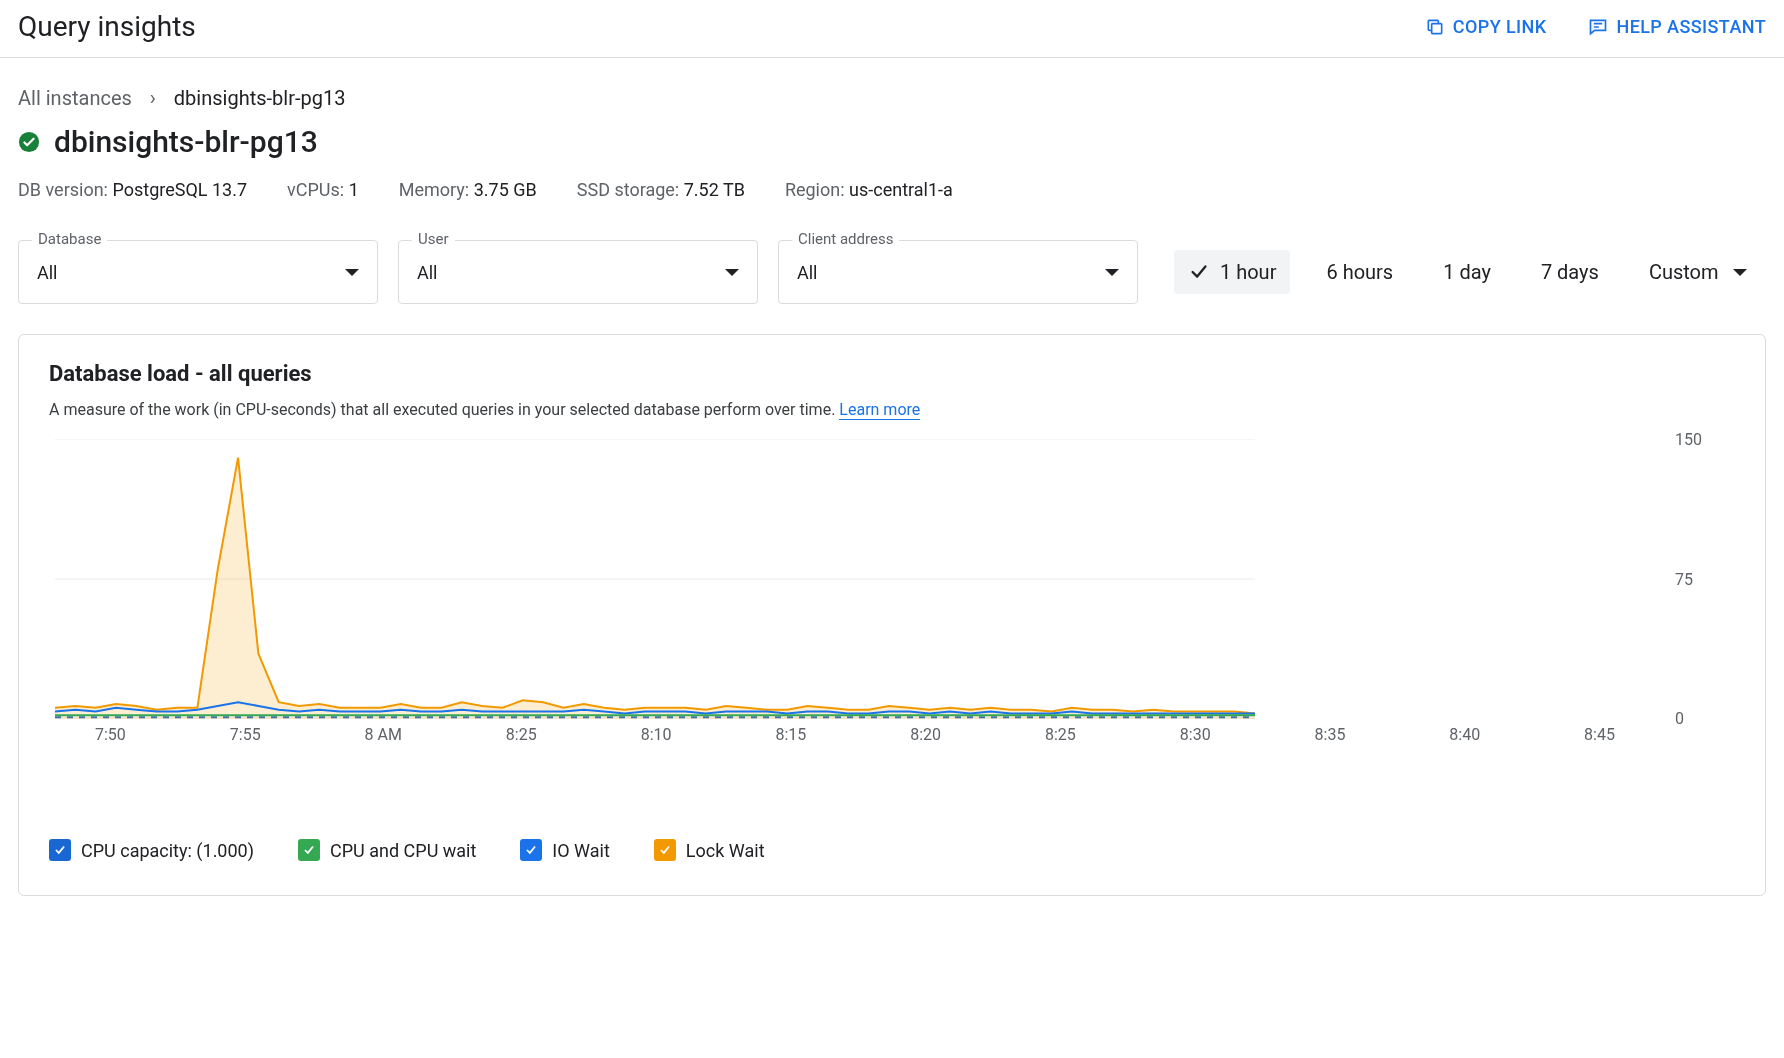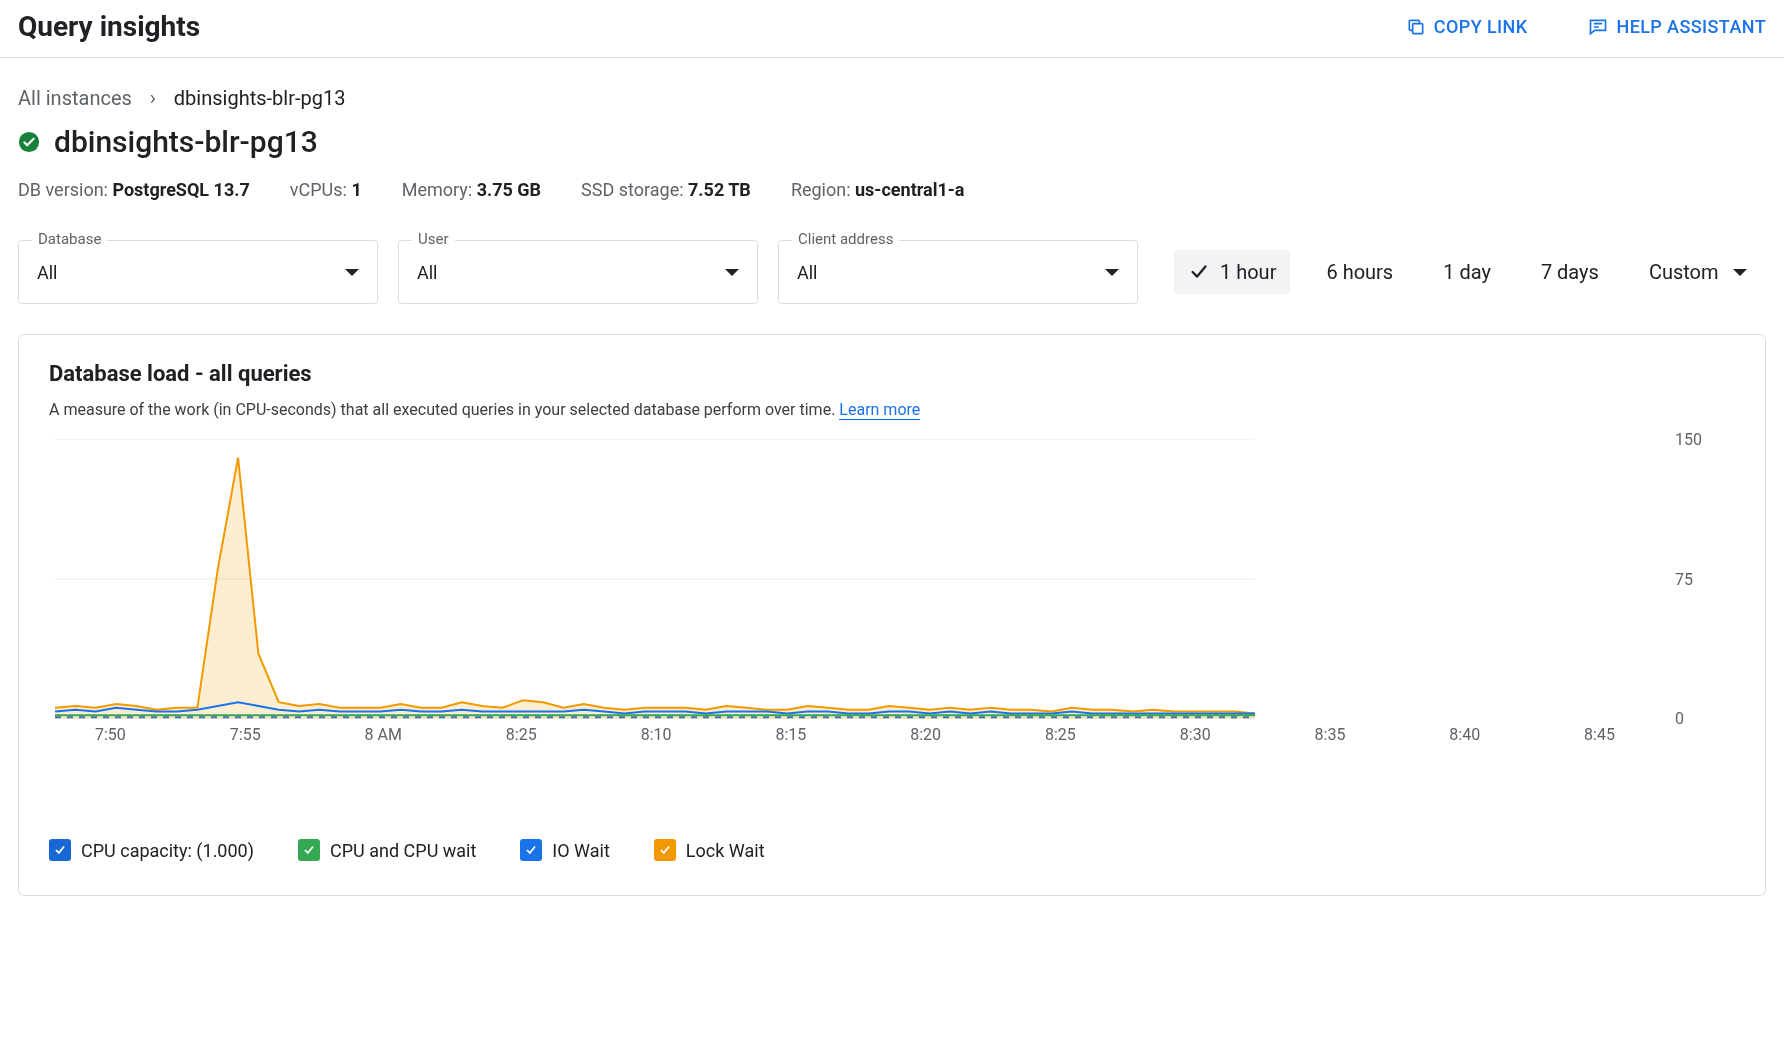--- a/index.html
+++ b/index.html
@@ -12,34 +12,34 @@
     --green:#34a853;
     --orange:#f29900;
     --navy:#1967d2;
     --chip-bg:#f1f3f4;
   }
   *{box-sizing:border-box}
   html,body{margin:0;padding:0;font-family:'Google Sans',Roboto,Arial,Helvetica,sans-serif;color:var(--text);background:#fff;font-size:16px}
   .app{width:1784px;margin:0 auto}
   
   .topbar{display:flex;align-items:center;justify-content:space-between;padding:10px 18px 14px;border-bottom:1px solid var(--border)}
-  .topbar h1{font-size:28px;font-weight:700;margin:0;color:var(--text)}
-  .top-actions{display:flex;gap:61px}
+  .topbar h1{font-size:28px;font-weight:400;margin:0;color:var(--text)}
+  .top-actions{display:flex;gap:42px}
   .hdr-btn{display:inline-flex;align-items:center;gap:8px;color:var(--link);font-weight:500;letter-spacing:.4px;font-size:18px;cursor:pointer}
   .hdr-btn svg{width:20px;height:20px;fill:none;stroke:var(--link);stroke-width:2}
   
   .body{padding:28px 18px 40px}
   .crumbs{display:flex;align-items:center;gap:18px;color:var(--muted);font-size:20px}
   .crumbs .sep{font-size:20px;color:var(--muted)}
   .crumbs .cur{color:var(--text)}
   .inst-row{display:flex;align-items:center;gap:14px;margin-top:14px}
   .inst-row .ok-badge{width:22px;height:22px}
   .inst-row h2{margin:0;font-size:30px;font-weight:500;color:var(--text)}
   .meta{display:flex;gap:40px;margin-top:20px;color:var(--muted);font-size:18px}
-  .meta b{color:var(--text);font-weight:700}
+  .meta b{color:var(--text);font-weight:400}
   
   .filters{display:flex;align-items:flex-start;gap:20px;margin-top:40px}
   .fld{position:relative;width:360px}
   .fld .box{border:1px solid var(--border);border-radius:4px;height:64px;display:flex;align-items:center;justify-content:space-between;padding:0 18px;cursor:pointer}
   .fld .box span{font-size:18px;color:var(--text)}
   .fld .label{position:absolute;top:-10px;left:14px;background:#fff;padding:0 6px;font-size:15px;color:var(--muted)}
   .fld .arrow{border-left:7px solid transparent;border-right:7px solid transparent;border-top:7px solid var(--text)}
   .ranges{display:flex;align-items:center;gap:22px;margin-left:16px;height:64px}
   .range{display:inline-flex;align-items:center;gap:10px;padding:10px 14px;border-radius:4px;font-size:20px;color:var(--text);cursor:pointer}
   .range.sel{background:var(--chip-bg)}

